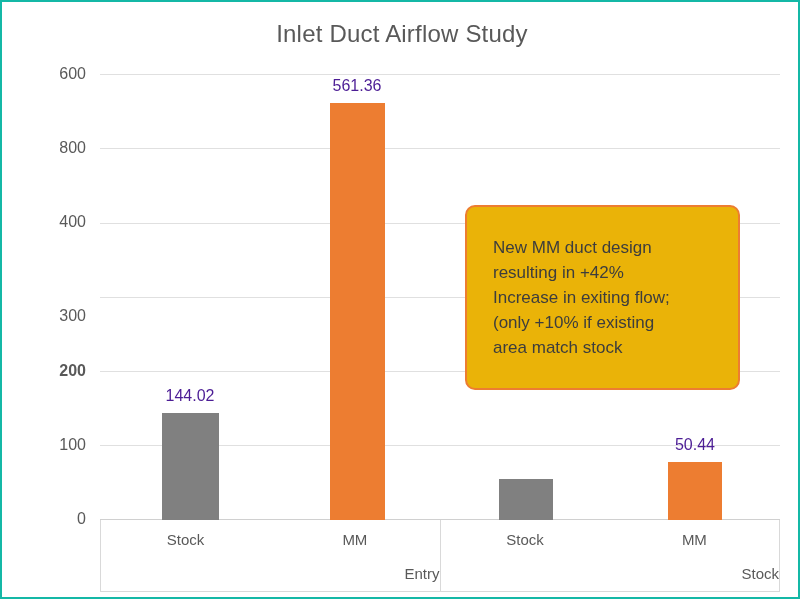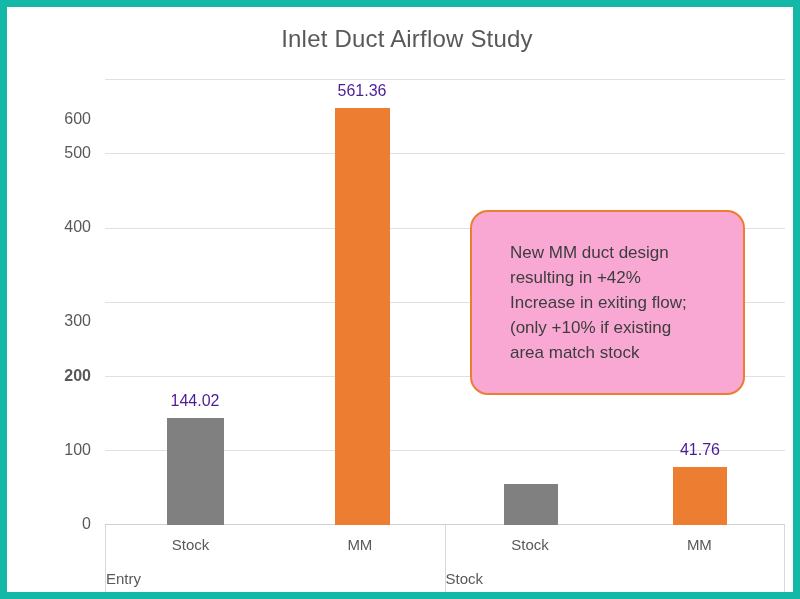--- a/index.html
+++ b/index.html
@@ -5,21 +5,21 @@
   html, body {
     margin: 0;
     padding: 0;
     background: #ffffff;
   }
   #chart-canvas {
     position: relative;
     width: 800px;
     height: 599px;
     background: #ffffff;
-    border: 7px solid #14b8a6;
+    border: 2px solid #14b8a6;
     box-sizing: border-box;
     font-family: "Liberation Sans", sans-serif;
     overflow: hidden;
   }
 
   
   #chart-title {
     position: absolute;
     left: 0;
     top: 18px;
@@ -110,56 +110,56 @@
   }
   .cat-sub {
     flex: 1 1 50%;
     text-align: center;
     font-size: 15px;
     color: #595959;
     line-height: 40px;
   }
   .cat-grouplabel {
     height: 31px;
-    text-align: left;
+    text-align: right;
     font-size: 15px;
     color: #595959;
     line-height: 28px;
   }
 
   
   #annotation-box {
     position: absolute;
     left: 463px;
     top: 203px;
     width: 275px;
     height: 185px;
     box-sizing: border-box;
     border: 2px solid #ED7D31;
-    border-radius: 18px;
-    background: #f9a8d4;
-    padding: 28px 0 0 38px;
+    border-radius: 10px;
+    background: #eab308;
+    padding: 28px 0 0 26px;
   }
   #annotation-text {
     font-size: 17px;
     color: #3d3d3d;
     line-height: 25px;
     white-space: pre-line;
   }
 </style>
 </head>
 <body>
 
 <div id="chart-canvas">
 
   <div id="chart-title">Inlet Duct Airflow Study</div>
 
   <div id="y-tick-wrap">
-    <div class="y-tick-label" style="top:-8px;margin-top:40px;">600</div>
-    <div class="y-tick-label" style="top:66px;">500</div>
+    <div class="y-tick-label" style="top:-8px;">600</div>
+    <div class="y-tick-label" style="top:66px;">800</div>
     <div class="y-tick-label" style="top:140px;">400</div>
     <div class="y-tick-label" style="top:214px;margin-top:20px;">300</div>
     <div class="y-tick-label" style="top:289px;font-weight:bold;">200</div>
     <div class="y-tick-label" style="top:363px;">100</div>
     <div class="y-tick-label" style="top:437px;">0</div>
   </div>
 
   <div id="plot-area">
     <div class="gridline" style="top:0px;"></div>
     <div class="gridline" style="top:74px;"></div>
@@ -169,21 +169,21 @@
     <div class="gridline" style="top:371px;"></div>
     <div class="axis-line" style="top:445px;"></div>
 
     <div class="bar" style="left:62px;  width:57px; height:107px; background:#808080;"></div>
     <div class="bar" style="left:230px; width:55px; height:417px; background:#ED7D31;"></div>
     <div class="bar" style="left:399px; width:54px; height:41px;  background:#808080;"></div>
     <div class="bar" style="left:568px; width:54px; height:58px;  background:#ED7D31;"></div>
 
     <div class="bar-label" style="left:35px;  top:313px;">144.02</div>
     <div class="bar-label" style="left:202px; top:3px;">561.36</div>
-    <div class="bar-label" style="left:540px; top:362px;">41.76</div>
+    <div class="bar-label" style="left:540px; top:362px;">50.44</div>
   </div>
 
   <div id="annotation-box">
     <div id="annotation-text">New MM duct design
 resulting in +42%
 Increase in exiting flow;
 (only +10% if existing
 area match stock</div>
   </div>
 

